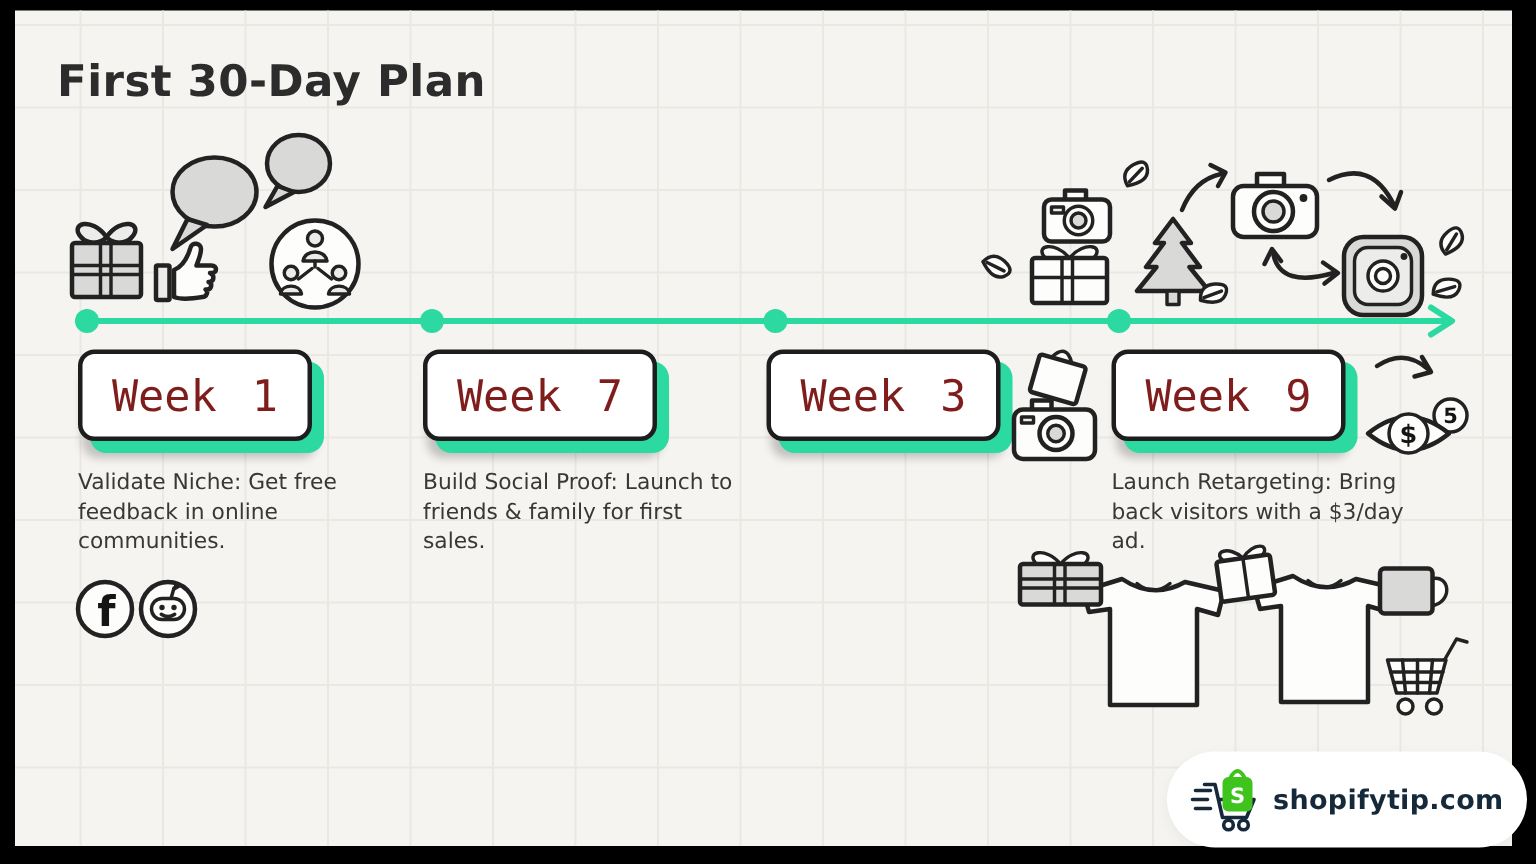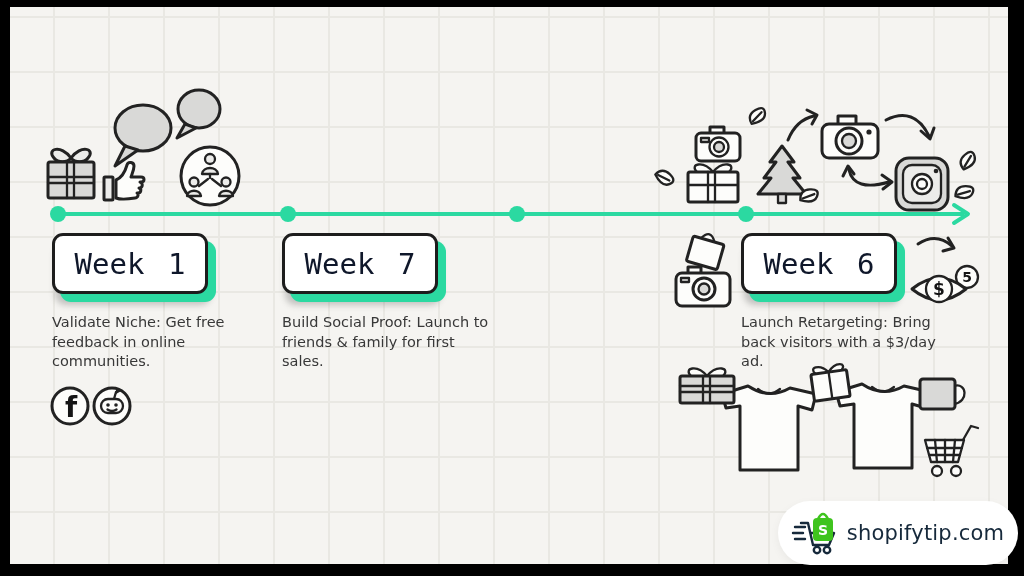--- a/index.html
+++ b/index.html
@@ -9,46 +9,47 @@
           background-color:var(--paper,#f5f4f1);
           background-image:linear-gradient(var(--grid-line,#e9e8e3) 1.5px,transparent 1.5px),
                            linear-gradient(90deg,var(--grid-line,#e9e8e3) 1.5px,transparent 1.5px);
           background-size:55px 55px;background-position:-12px 9px;}
   .abs{position:absolute;}
   .title{position:absolute;left:28px;top:30px;font-size:29px;font-weight:700;color:#2c2c2c;letter-spacing:.3px;}
   .week-card{position:absolute;top:226px;width:150px;height:55px;background:#fff;
              border:3.5px solid #1d1d1d;border-radius:11px;
              box-shadow:8px 8px 0 var(--accent,#2bd9a1),3px 11px 6px rgba(60,60,60,.28);
              display:flex;align-items:center;justify-content:center;
-             font-family:"DejaVu Sans Mono",monospace;font-size:29px;color:#0f172a;word-spacing:6px;}
+             font-family:"DejaVu Sans Mono",monospace;font-size:29px;color:#7f1d1d;word-spacing:6px;}
   .week-desc{position:absolute;top:306px;width:214px;font-size:14.5px;line-height:19.5px;
              color:#383838;white-space:pre-line;}
   .c1{left:42px}.c2{left:272px}.c3{left:501px}.c4{left:731px}
   .brand{position:absolute;left:768px;top:494px;width:240px;height:64px;background:#fff;border-radius:32px;
          display:flex;align-items:center;justify-content:center;gap:9px;box-shadow:0 3px 10px rgba(0,0,0,.05);}
-  .brand-text{font-size:21px;font-weight:400;color:var(--brand-navy,#16293b);letter-spacing:.2px;}
+  .brand-text{font-size:18px;font-weight:700;color:var(--brand-navy,#16293b);letter-spacing:.2px;}
   svg{overflow:visible;display:block;}
   .st{stroke:var(--ink,#222);stroke-width:3;stroke-linecap:round;stroke-linejoin:round;fill:none;}
   .st2{stroke:var(--ink,#222);stroke-width:2.3;stroke-linecap:round;stroke-linejoin:round;fill:none;}
   .fill-g{fill:var(--doodle-fill,#d9d9d7);}
   .fill-w{fill:#fdfdfb;}
   .fill-l{fill:#ececea;}
   .fill-i{fill:var(--ink,#222);stroke:none;}
   .acc-st{stroke:var(--accent,#2bd9a1);}
   .acc-f{fill:var(--accent,#2bd9a1);stroke:none;}
   .glyph{font-family:"DejaVu Sans",sans-serif;font-weight:700;fill:#151515;}
   .green-st{stroke:var(--shopify-green,#3fc41e);}
   .navy-st{stroke:var(--brand-navy,#16293b);stroke-width:2.4;stroke-linecap:round;stroke-linejoin:round;fill:none;}
 </style>
 </head>
 <body>
 
 <div class="stage">
   <div class="canvas">
 
+    <div class="title">First 30-Day Plan</div>
 
     <svg class="abs" style="left:35px;top:79px" width="200" height="124" viewBox="0 0 200 124">
       <g>
         <path class="st fill-l" d="M26,72 C16,58 1,63 9,72 C13,77 22,77 26,72 Z"></path>
         <path class="st fill-l" d="M26,72 C36,58 51,63 43,72 C39,77 30,77 26,72 Z"></path>
         <rect class="st fill-g" x="3" y="76" width="46" height="36" rx="2"></rect>
         <path class="st2" d="M22,76 V112 M29,76 V112 M3,91 H49 M3,97 H49"></path>
       </g>
       <g>
         <rect class="st fill-l" x="59" y="91" width="9" height="23" rx="1"></rect>
@@ -82,22 +83,25 @@
       <circle class="acc-f" cx="477" cy="18" r="8"></circle>
       <circle class="acc-f" cx="706" cy="18" r="8"></circle>
     </svg>
 
     <div class="week-card c1">
       <span>Week 1</span>
     </div>
     <div class="week-card c2">
       <span>Week 7</span>
     </div>
+    <div class="week-card c3">
+      <span>Week 3</span>
+    </div>
     <div class="week-card c4">
-      <span>Week 6</span>
+      <span>Week 9</span>
     </div>
 
     <div class="week-desc c1">Validate Niche: Get free
 feedback in online
 communities.</div>
     <div class="week-desc c2">Build Social Proof: Launch to
 friends &amp; family for first sales.</div>
     <div class="week-desc c4">Launch Retargeting: Bring
 back visitors with a $3/day
 ad.</div>

